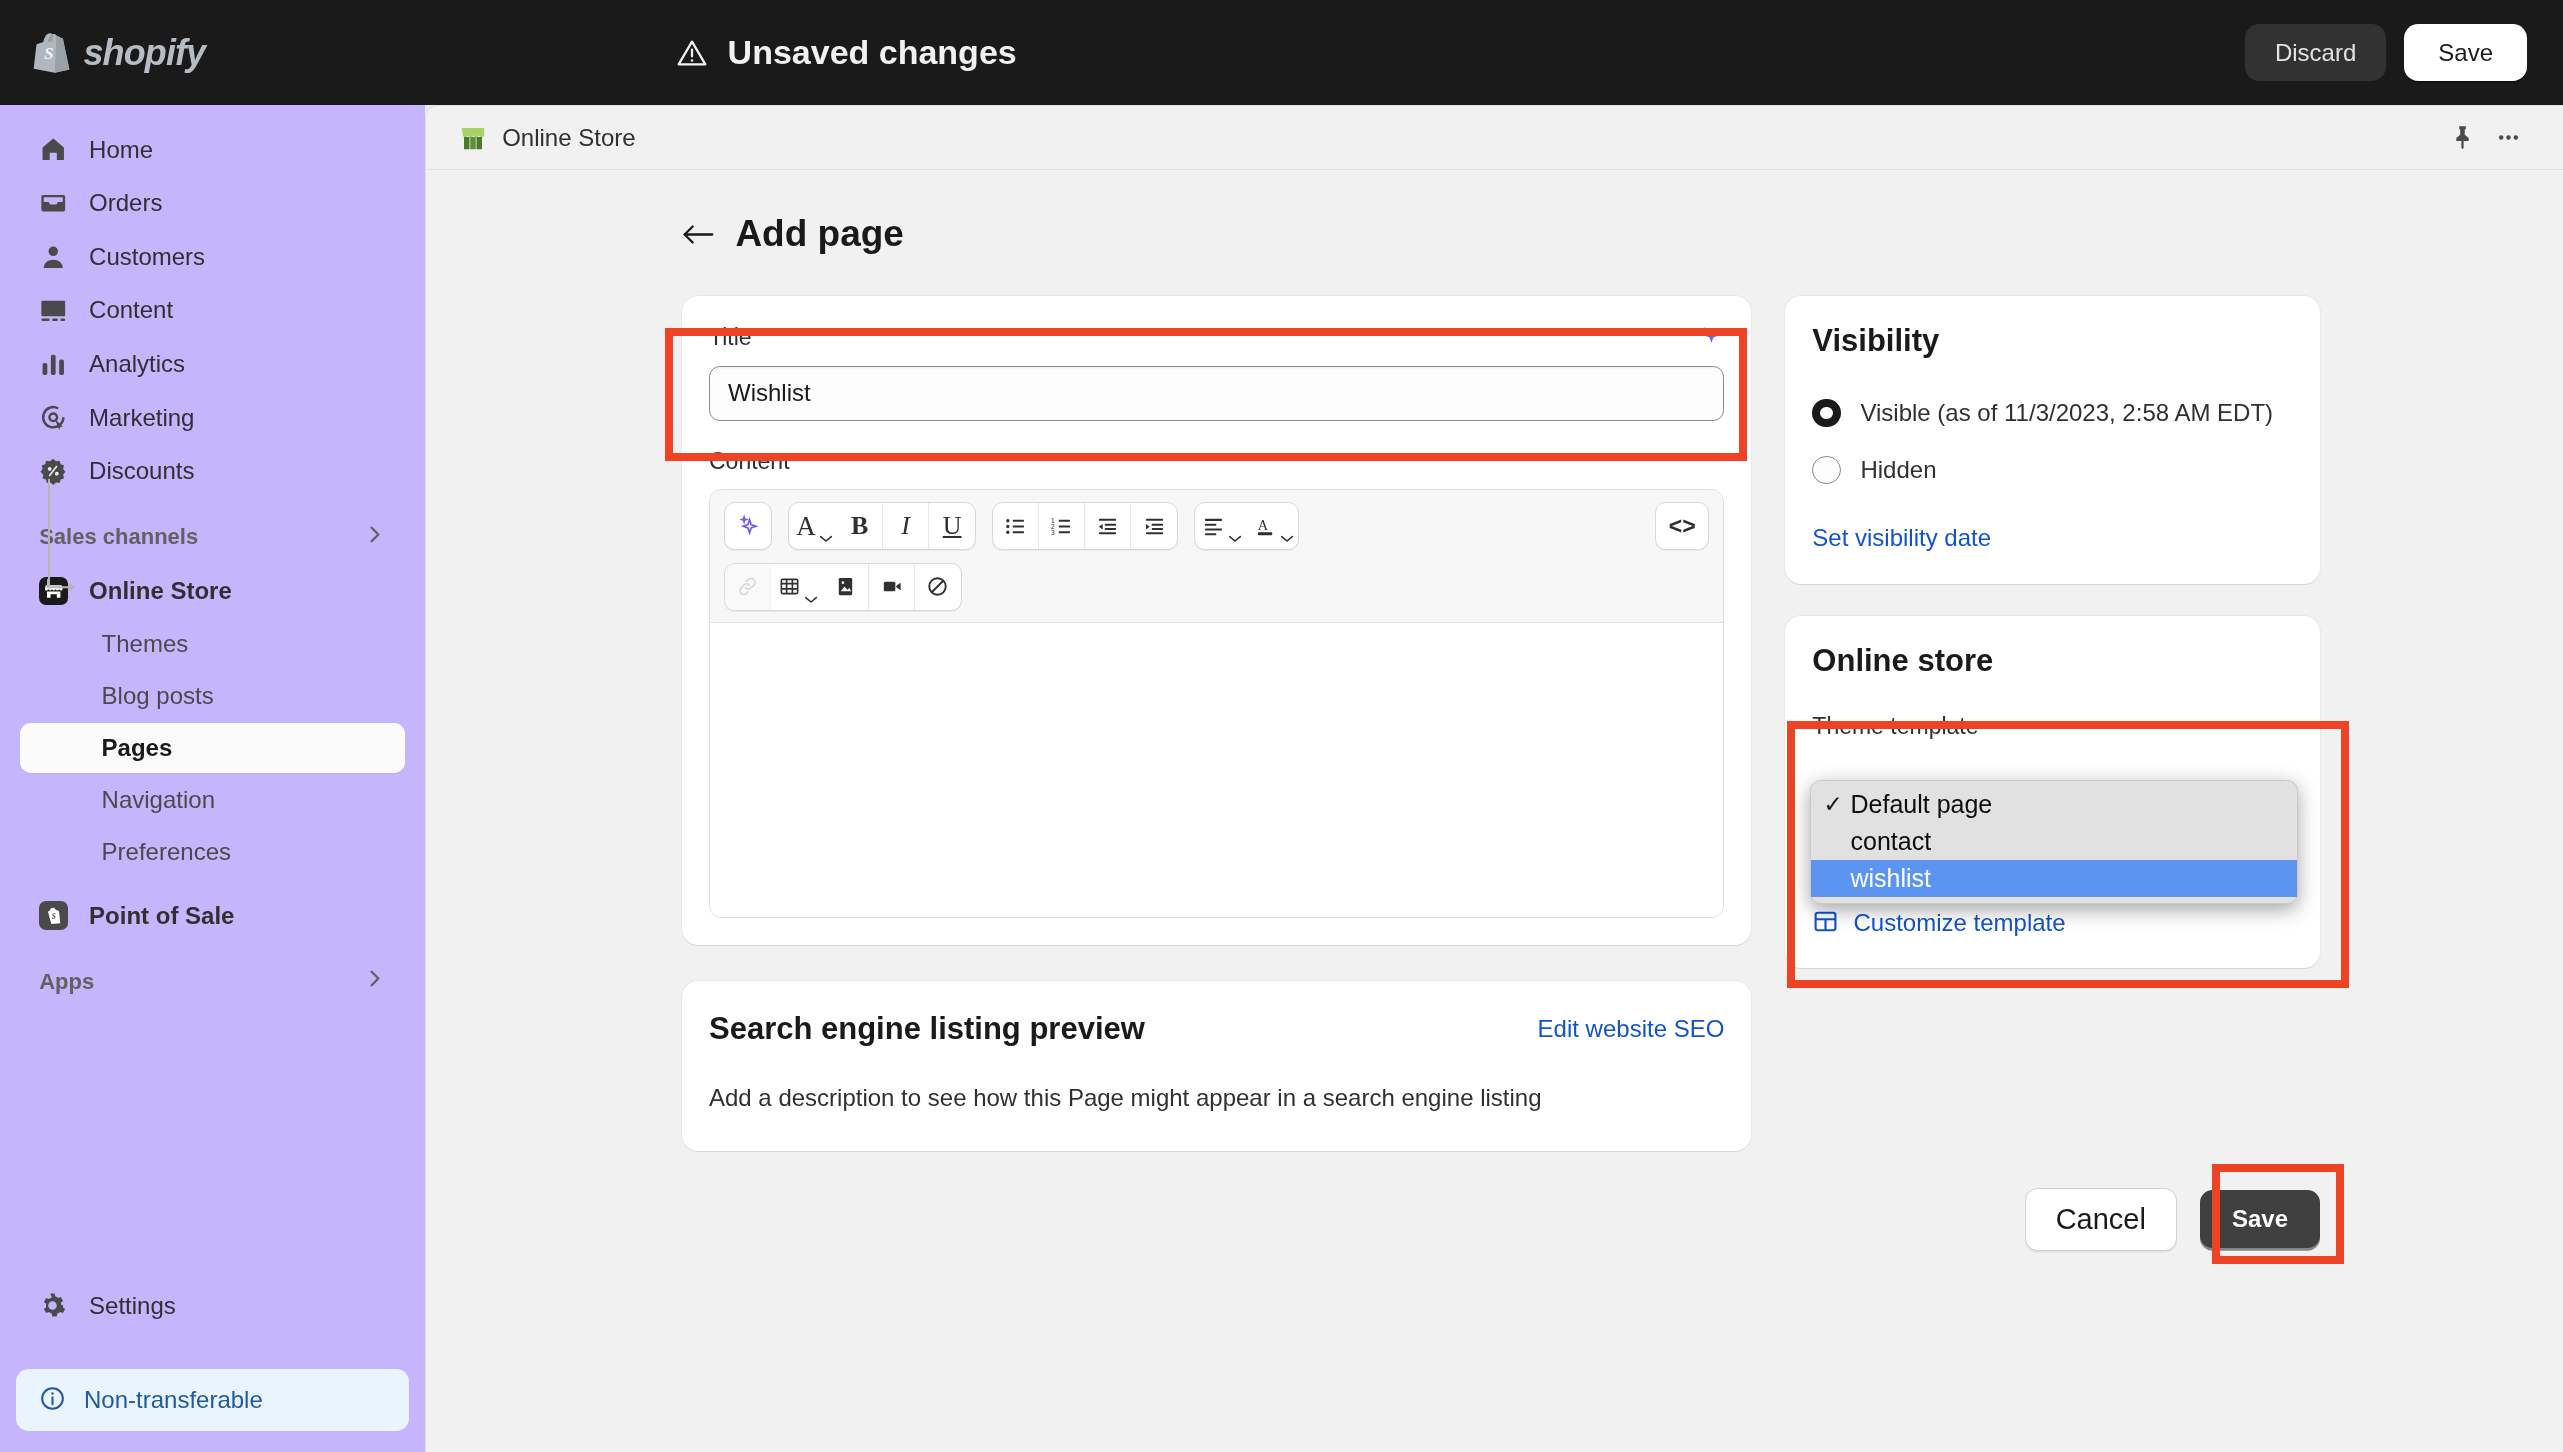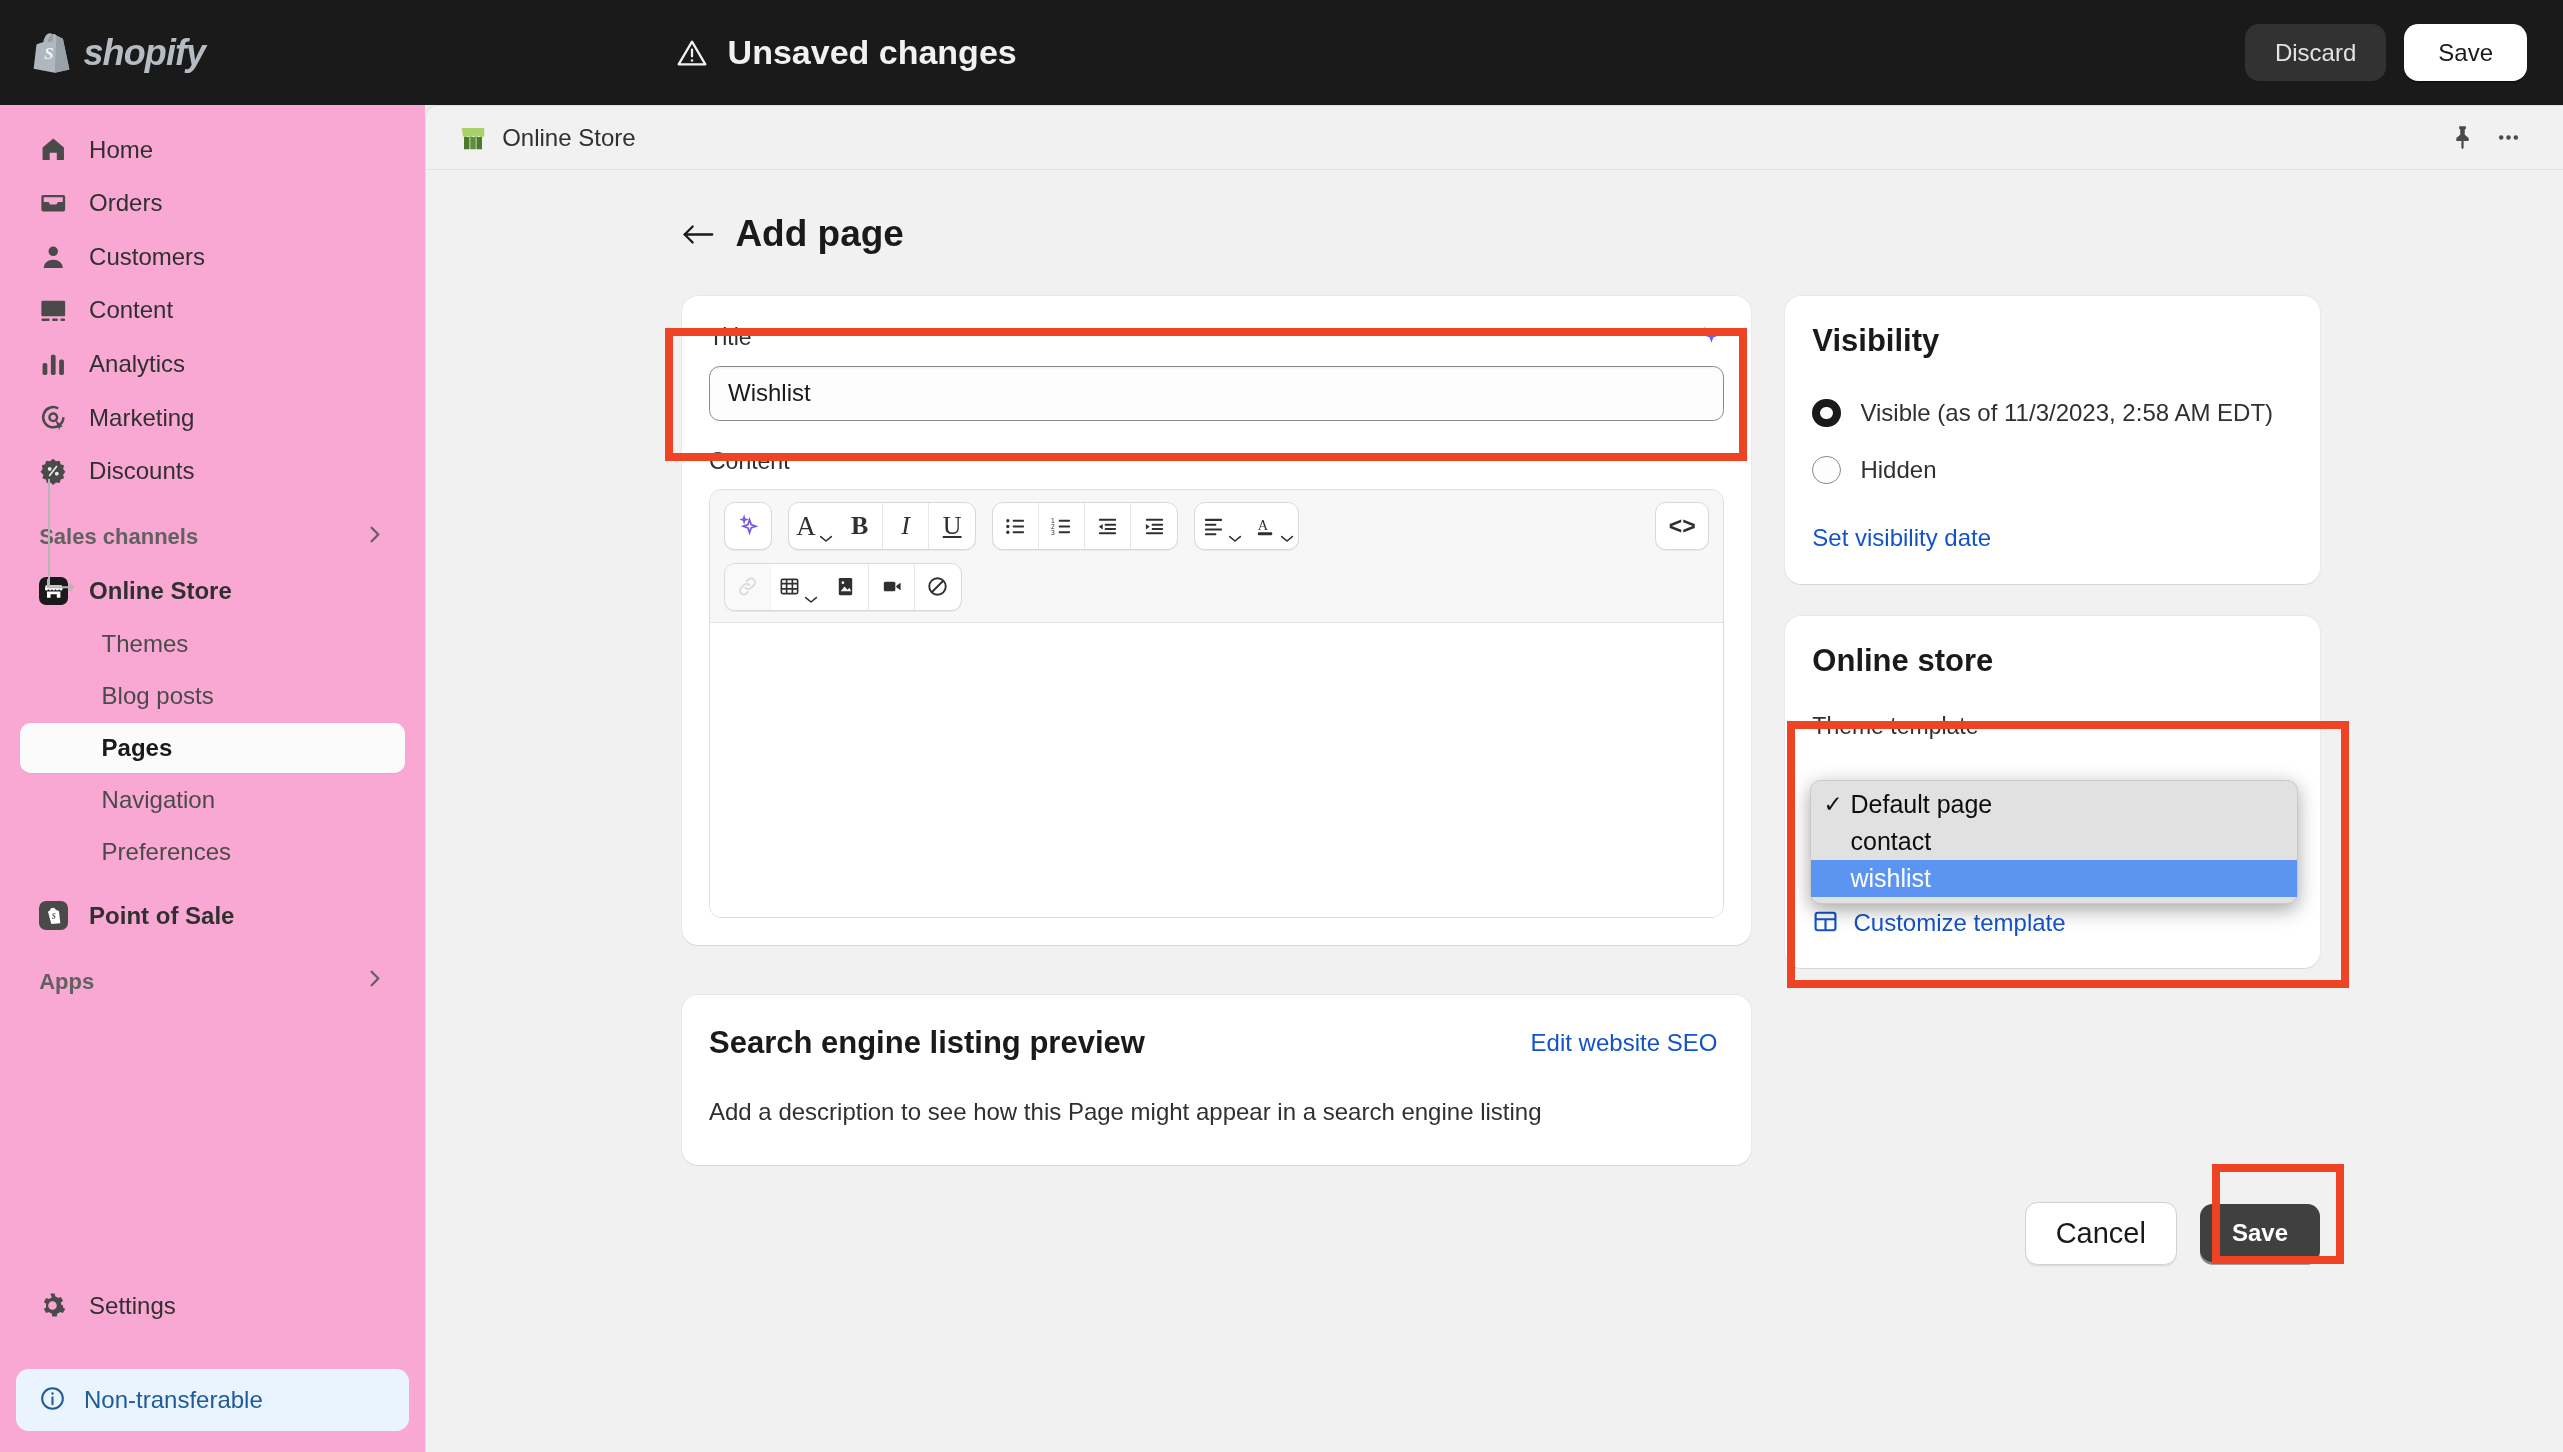--- a/index.html
+++ b/index.html
@@ -45,21 +45,21 @@
     background: #ffffff; color: #1a1a1a; border: none;
     border-radius: 14.2px; padding: 14.2px 34px; font-size: 24px;
     font-family: inherit; font-weight: 400; cursor: pointer;
     box-shadow: 0 1.8px 0 rgba(0,0,0,.35);
   }
 
   
   #sidebar {
     position: absolute; left: 0; top: 105px;
     width: 425px; height: 1347px;
-    background: #f9a8d4;
+    background: #c4b5fd;
     padding-top: 16px;
   }
   .nav-item {
     display: flex; align-items: center; gap: 21.4px;
     height: 50px; margin: 3.6px 19.6px; padding: 0 19.6px;
     border-radius: 10.7px; cursor: pointer;
     font-size: 24px; color: #303030;
   }
   .nav-item .ico { width: 28.5px; height: 28.5px; flex: none; display: block; }
   .nav-item.bold { font-weight: 700; }
@@ -629,21 +629,21 @@
                       <path d="M6 18 18 6"></path>
                     </svg>
                 </div>
               </div>
             </div>
           </div>
           <div id="editor-body"></div>
         </div>
       </div>
 
-      <div class="card" style="margin-top:50px;padding:30px 34px 39px 27px;">
+      <div class="card" style="margin-top:36px;padding:30px 27px 39px 27px;">
         <div class="seo-head">
           <h2>Search engine listing preview</h2>
           <span class="link">Edit website SEO</span>
         </div>
         <div class="seo-desc">Add a description to see how this Page might appear in a search engine listing</div>
       </div>
     </div>
 
     <div id="col-right">
 

